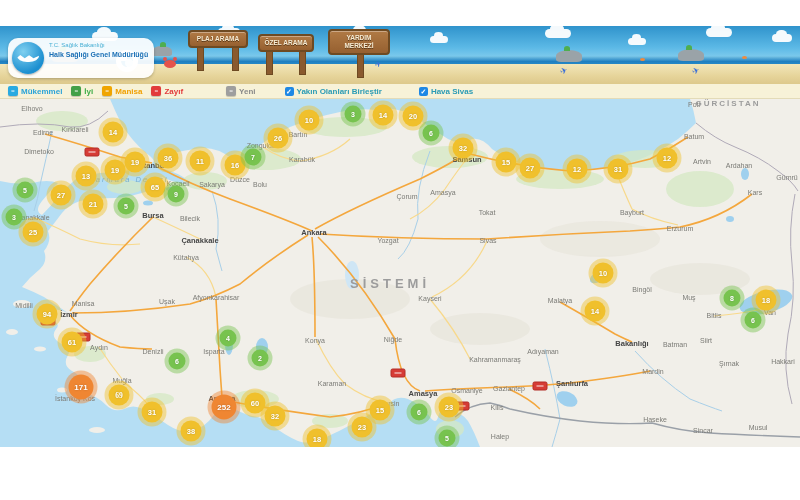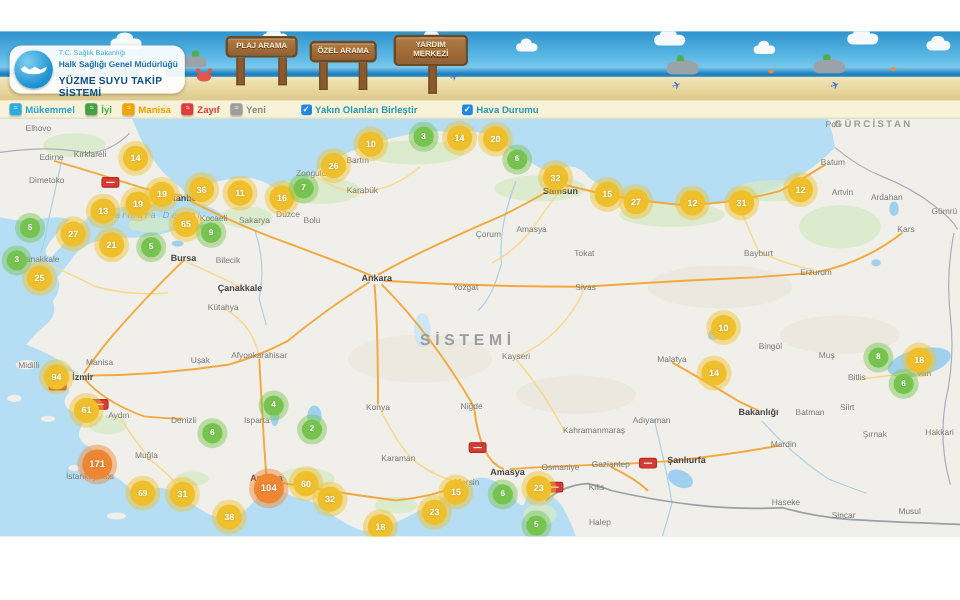--- a/index.html
+++ b/index.html
@@ -126,21 +126,20 @@
     <div class="bird" style="left:560px;top:40px;">✈</div>
     <div class="bird" style="left:692px;top:40px;">✈</div>
     <div class="bird" style="left:375px;top:34px;font-size:8px;">✈</div>
     <div class="fish" style="left:640px;top:32px;"></div>
     <div class="fish" style="left:742px;top:30px;"></div>
 
     <div id="logo">
       <div class="wave-ic"></div>
       <div class="t1">T.C. Sağlık Bakanlığı</div>
       <div class="t2">Halk Sağlığı Genel Müdürlüğü</div>
-      <div class="t3">YÜZME SUYU TAKİP SİSTEMİ</div>
     </div>
 
     <div class="sign" style="left:188px;">
       <div class="board" style="width:52px;">PLAJ ARAMA</div>
       <div class="leg l"></div>
       <div class="leg r"></div>
     </div>
     <div class="sign" style="left:258px;top:8px;">
       <div class="board" style="width:48px;">ÖZEL ARAMA</div>
       <div class="leg l"></div>
@@ -162,31 +161,31 @@
       <span style="color:#3fae49;font-weight:bold;">İyi</span>
     </div>
     <div class="lg">
       <span class="sq" style="background:#f0a500;">≈</span>
       <span style="color:#f0a000;font-weight:bold;">Manisa</span>
     </div>
     <div class="lg">
       <span class="sq" style="background:#e23b3b;">≈</span>
       <span style="color:#e23b3b;font-weight:bold;">Zayıf</span>
     </div>
-    <div class="lg" style="">
+    <div class="lg" style="margin-left:34px;">
       <span class="sq" style="background:#9e9e9e;">≈</span>
       <span style="color:#8a8a8a;font-weight:bold;">Yeni</span>
     </div>
     <div class="tgl" style="margin-left:20px;">
       <span class="cb">✓</span>
       <span>Yakın Olanları Birleştir</span>
     </div>
     <div class="tgl" style="margin-left:28px;">
       <span class="cb">✓</span>
-      <span>Hava Durumu</span>
+      <span>Hava Sivas</span>
     </div>
   </div>
 
   <div id="map">
     <svg width="800" height="348" viewBox="0 0 800 348">
 
       <path fill="#f1efe9" d="M158,60 Q175,52 195,50 Q215,46 232,60 Q245,58 255,50 Q270,38 290,28
         Q315,18 340,13 Q360,9 375,11 Q390,8 402,12 Q412,10 418,20 Q432,30 448,40 Q462,47 472,40
         Q482,38 492,50 Q505,60 525,66 Q550,72 580,71 Q610,70 635,62 Q658,54 678,40 Q688,32 696,24
         Q694,12 690,0 L800,0 L800,348 L480,348 Q474,332 468,322 Q460,312 448,310 Q440,308 438,318
@@ -407,27 +406,27 @@
         <div class="cluster yellow" style="left: 618px; top: 70px;">31</div>
         <div class="cluster yellow" style="left: 667px; top: 59px;">12</div>
         <div class="cluster yellow" style="left: 603px; top: 174px;">10</div>
         <div class="cluster yellow" style="left: 595px; top: 212px;">14</div>
         <div class="cluster green" style="left: 732px; top: 199px;">8</div>
         <div class="cluster yellow" style="left: 766px; top: 201px;">18</div>
         <div class="cluster green" style="left: 753px; top: 221px;">6</div>
         <div class="cluster yellow" style="left: 47px; top: 215px;">94</div>
         <div class="cluster yellow" style="left: 72px; top: 243px;">61</div>
         <div class="cluster orange" style="left: 81px; top: 288px;">171</div>
-        <div class="cluster yellow" style="left: 119px; top: 312px; font-family: Liberation Serif, serif;">69</div>
+        <div class="cluster yellow" style="left: 119px; top: 296px; font-family: Liberation Serif, serif;">69</div>
         <div class="cluster yellow" style="left: 152px; top: 313px;">31</div>
         <div class="cluster yellow" style="left: 191px; top: 332px;">38</div>
         <div class="cluster green" style="left: 177px; top: 262px;">6</div>
         <div class="cluster green" style="left: 228px; top: 239px;">4</div>
         <div class="cluster green" style="left: 260px; top: 259px;">2</div>
-        <div class="cluster orange" style="left: 224px; top: 308px;">104</div>
+        <div class="cluster orange" style="left: 224px; top: 308px;">252</div>
         <div class="cluster yellow" style="left: 255px; top: 304px;">60</div>
         <div class="cluster yellow" style="left: 275px; top: 317px;">32</div>
         <div class="cluster yellow" style="left: 317px; top: 340px;">18</div>
         <div class="cluster yellow" style="left: 362px; top: 328px;">23</div>
         <div class="cluster yellow" style="left: 380px; top: 311px;">15</div>
         <div class="cluster green" style="left: 419px; top: 313px;">6</div>
         <div class="cluster yellow" style="left: 449px; top: 308px;">23</div>
         <div class="cluster green" style="left: 447px; top: 339px;">5</div>
       </div>
   </div>

